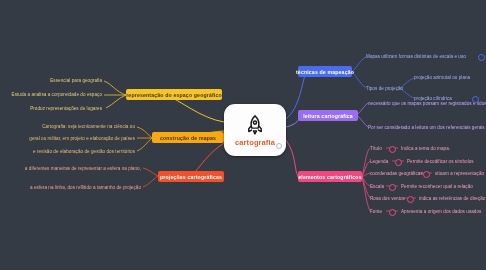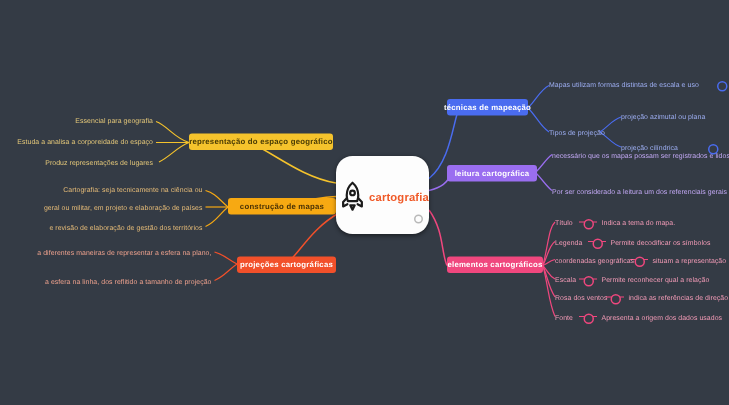--- a/index.html
+++ b/index.html
@@ -28,21 +28,21 @@
   .center-node {
     position: absolute;
     left: 224px;
     top: 104px;
     width: 62px;
     height: 52px;
     background: #fdfdfd;
     border-radius: 11px;
     box-shadow: 0 1px 3px rgba(0,0,0,.45);
     display: flex;
-    flex-direction: row;
+    flex-direction: column;
     align-items: center;
     justify-content: center;
     z-index: 6;
   }
   .center-node .rocket { line-height: 0; margin-top: 1px; }
   .center-title {
     font-size: 7.5px;
     font-weight: bold;
     color: #f05a28;
     letter-spacing: .1px;

